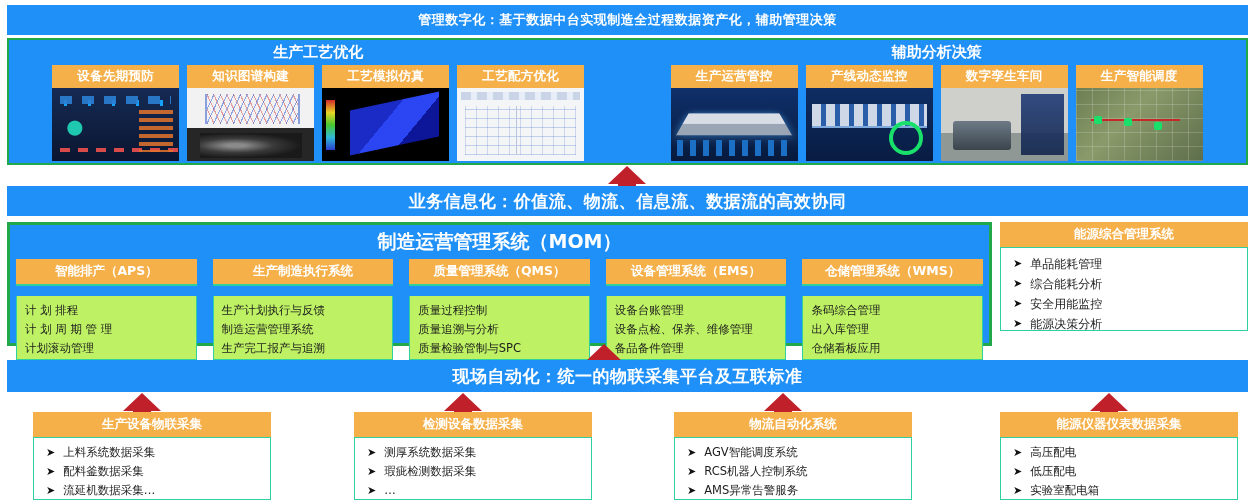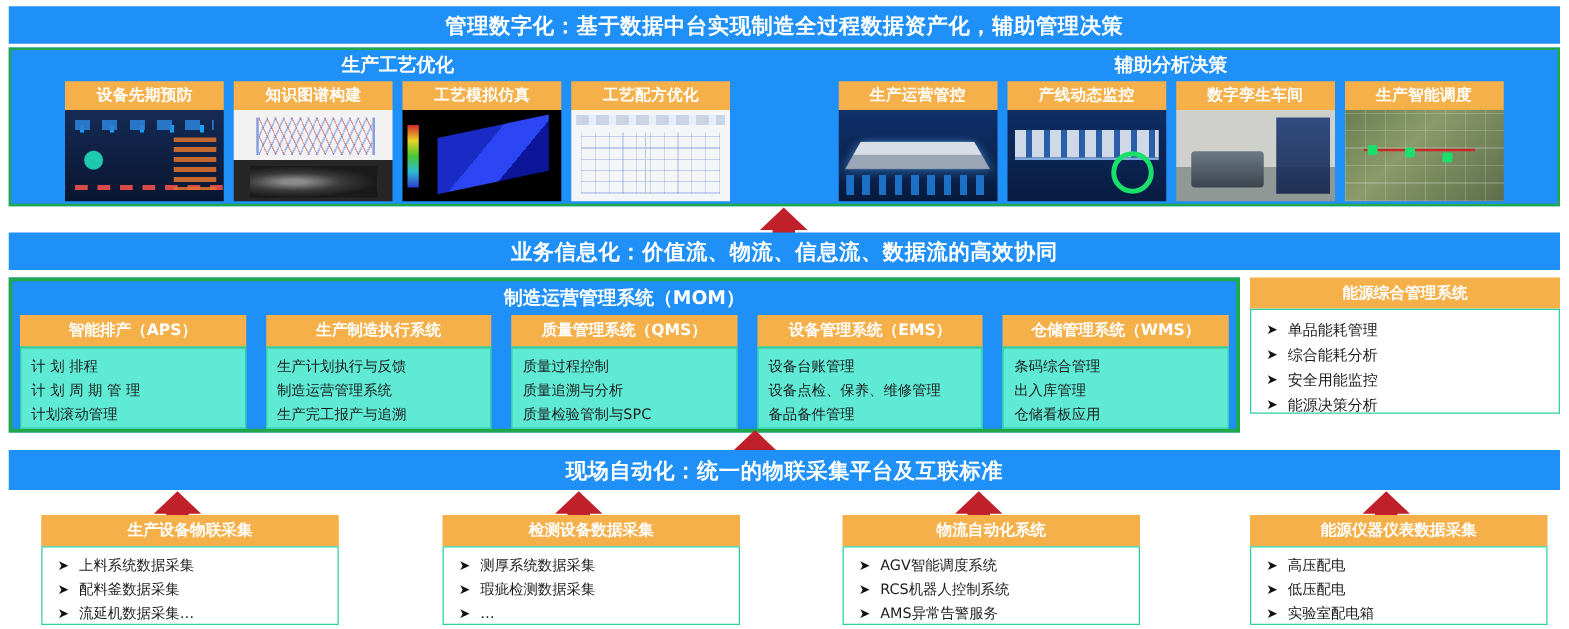--- a/index.html
+++ b/index.html
@@ -17,21 +17,21 @@
     color: #ffffff;
     font-weight: bold;
     text-align: center;
     letter-spacing: .5px;
     display: flex; align-items: center; justify-content: center;
   }
   
   #layer-manage-banner {
     position: absolute; left: 7px; top: 5px;
     width: 1241px; height: 30px;
-    font-size: 17px;
+    font-size: 13px;
   }
   #layer-manage-body {
     position: absolute; left: 7px; top: 38px;
     width: 1241px; height: 127px;
     border: 2px solid #21a84b;
     box-sizing: border-box;
     background: #1e90f8;
     display: flex;
   }
   .top-half {
@@ -195,36 +195,36 @@
     font-size: 17px;
   }
   #mom-box {
     position: absolute; left: 7px; top: 222px;
     width: 985px; height: 124px;
     border: 3px solid #21a84b;
     box-sizing: border-box;
     background: #1e90f8;
   }
   #mom-title {
-    color:#fff; font-weight:bold; font-size:15px;
+    color:#fff; font-weight:bold; font-size:19px;
     text-align:center; padding-top:4px;
   }
   #mom-cols {
     display:flex; gap:16px; padding: 4px 6px 0;
   }
   .mom-col { flex:1 1 0; }
   .mom-head {
     background:#f5b04a; color:#ffffff; font-weight:bold;
     font-size:12.5px; text-align:center; padding:4px 0 4px;
     border-bottom: 2px solid #2fd0a0;
   }
   .mom-body {
-    background:#5eead4; border:1px solid #2fd0a0; border-top:none;
+    background:#bef264; border:1px solid #2fd0a0; border-top:none;
     padding: 5px 6px 2px 8px;
-    height: 64px; box-sizing:border-box;
+    height: 64px; box-sizing:border-box;margin-top:10px;
   }
   .mom-body div {
     font-size:11.5px; color:#1c1c1c; line-height:19px; white-space:nowrap;
   }
   #ems-box {
     position: absolute; left: 1000px; top: 222px;
     width: 248px; height: 116px;
   }
   #ems-head {
     background:#f5b04a; color:#ffffff; font-weight:bold;

